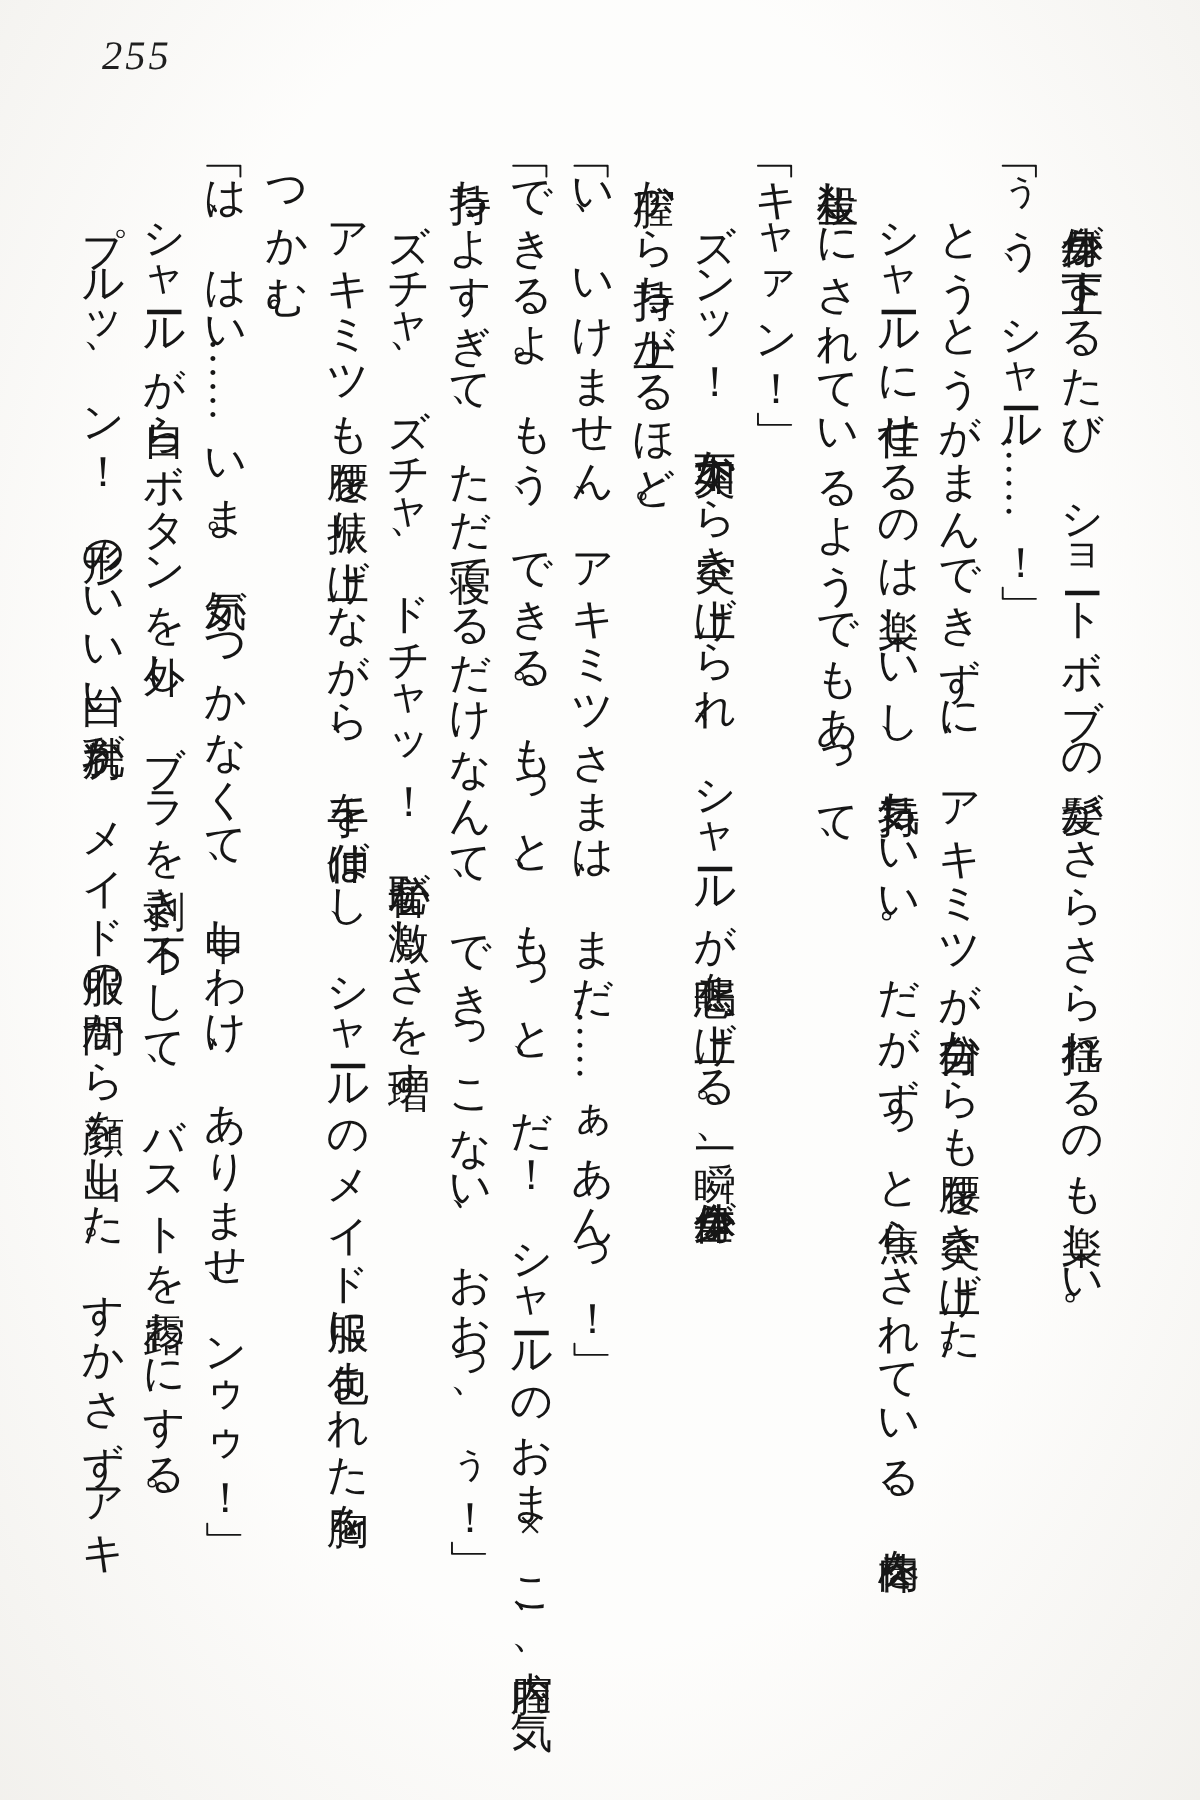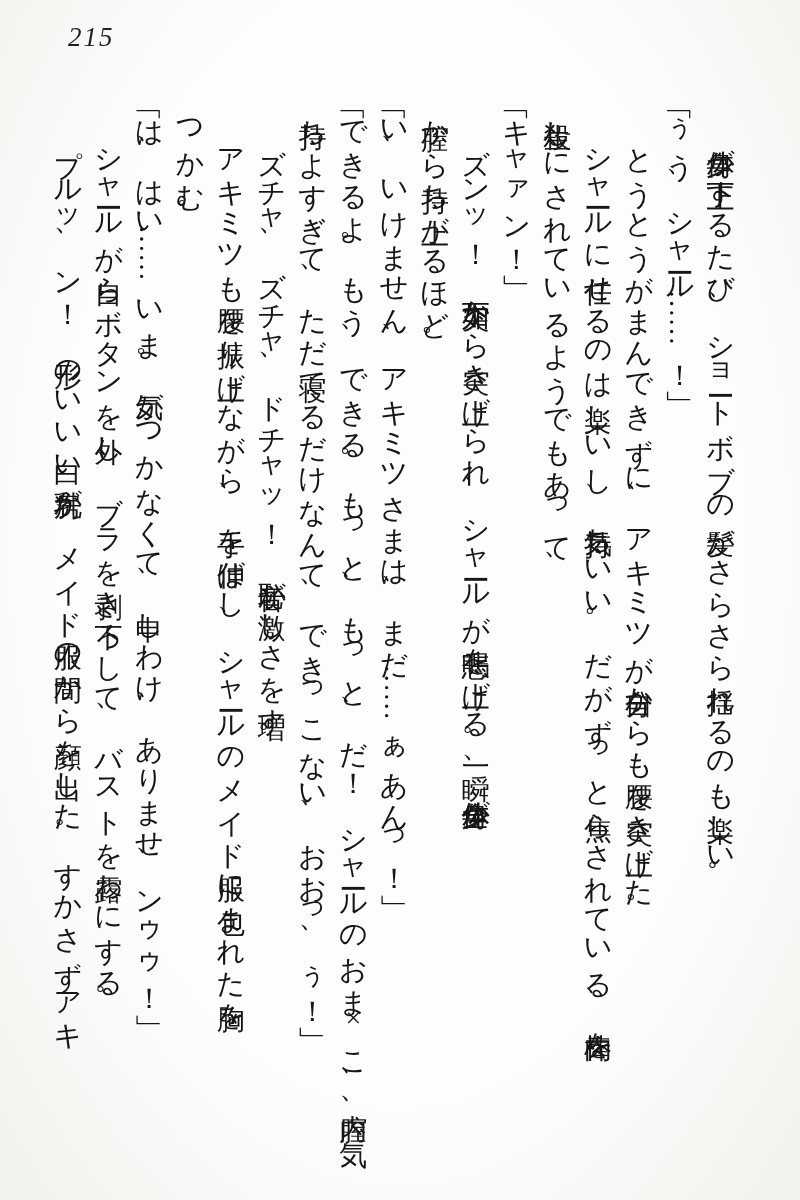--- a/index.html
+++ b/index.html
@@ -50,21 +50,21 @@
   }
   .tline.indent {
     text-indent: 1em;
   }
 </style>
 </head>
 <body>
 
 <div class="page">
 
-  <div class="page-number">215</div>
+  <div class="page-number">255</div>
 
   <div class="text-block">
     <p class="tline indent">身体が上下するたび、ショートボブの髪がさらさら揺れるのも楽しい。</p>
     <p class="tline">「ぅう、シャール……！」</p>
     <p class="tline indent">とうとうがまんできずに、アキミツが自分からも腰を突き上げた。</p>
     <p class="tline indent">シャールに任せるのは楽しいし、気持ちいい。だがずっと焦らされている、肉棒を</p>
     <p class="tline">生殺しにされているようでもあって、</p>
     <p class="tline">「キャァン！」</p>
     <p class="tline indent">ズンッ！　突如下から突き上げられ、シャールが悲鳴を上げる。一瞬、身体全体が</p>
     <p class="tline">膣から持ち上がるほど。</p>

